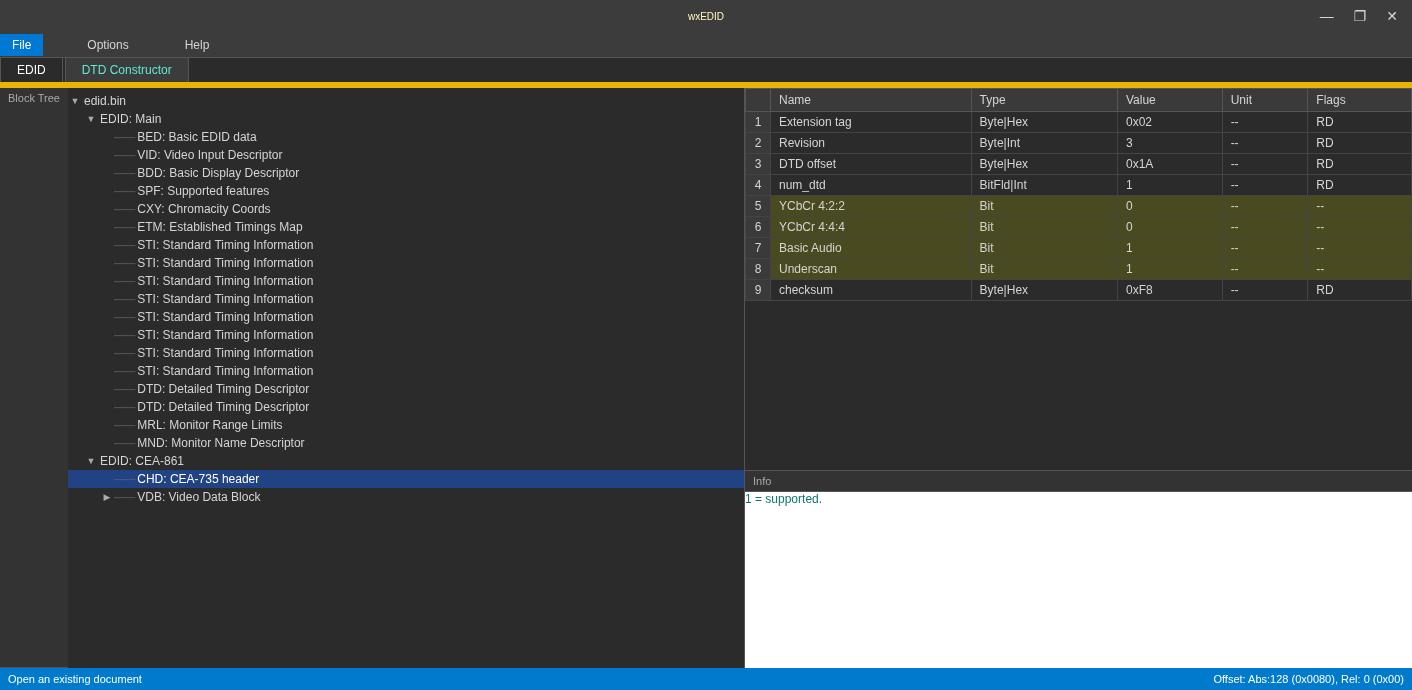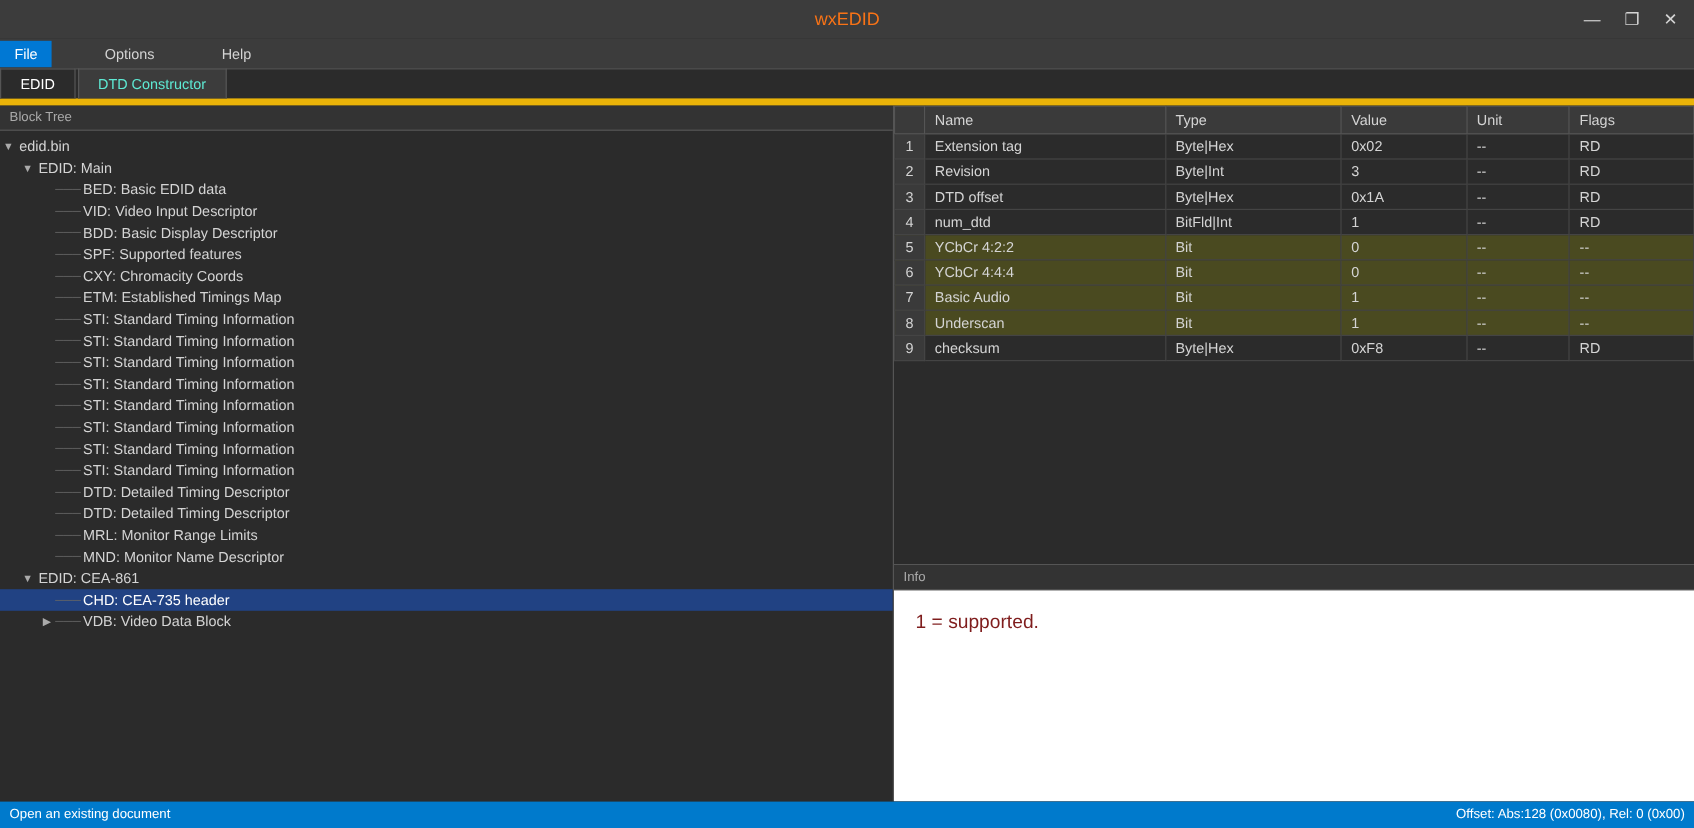--- a/index.html
+++ b/index.html
@@ -18,22 +18,22 @@
     #titlebar {
       background: #3c3c3c;
       height: 32px;
       display: flex;
       align-items: center;
       justify-content: center;
       position: relative;
       flex-shrink: 0;
     }
     #titlebar-title {
-      color: #f97316;
-      font-size: 15px;
+      color: #fef9c3;
+      font-size: 10px;
     }
     #titlebar-controls {
       position: absolute;
       right: 8px;
       display: flex;
       gap: 8px;
       align-items: center;
     }
     .title-btn {
       color: #d4d4d4;
@@ -88,21 +88,20 @@
     #main-content {
       display: flex;
       flex: 1;
       overflow: hidden;
     }
 
     
     #left-panel {
       width: 745px;
       display: flex;
-      flex-direction: column;
       background: #2b2b2b;
       border-right: 1px solid #555;
       flex-shrink: 0;
     }
     #block-tree-header {
       padding: 4px 8px;
       font-size: 11px;
       color: #aaa;
       background: #333;
       border-bottom: 1px solid #555;
@@ -190,23 +189,23 @@
     #info-header {
       padding: 4px 8px;
       font-size: 11px;
       color: #aaa;
       background: #333;
       border-bottom: 1px solid #555;
     }
     #info-content {
       flex: 1;
       background: #fff;
-      color: #7f1d1d;
-      padding: 18px;
-      font-size: 16px;
+      color: #0f766e;
+      padding: 0;
+      font-size: 12px;
       overflow-y: auto;
     }
 
     
     #statusbar {
       background: #007acc;
       height: 22px;
       display: flex;
       align-items: center;
       padding: 0 8px;

